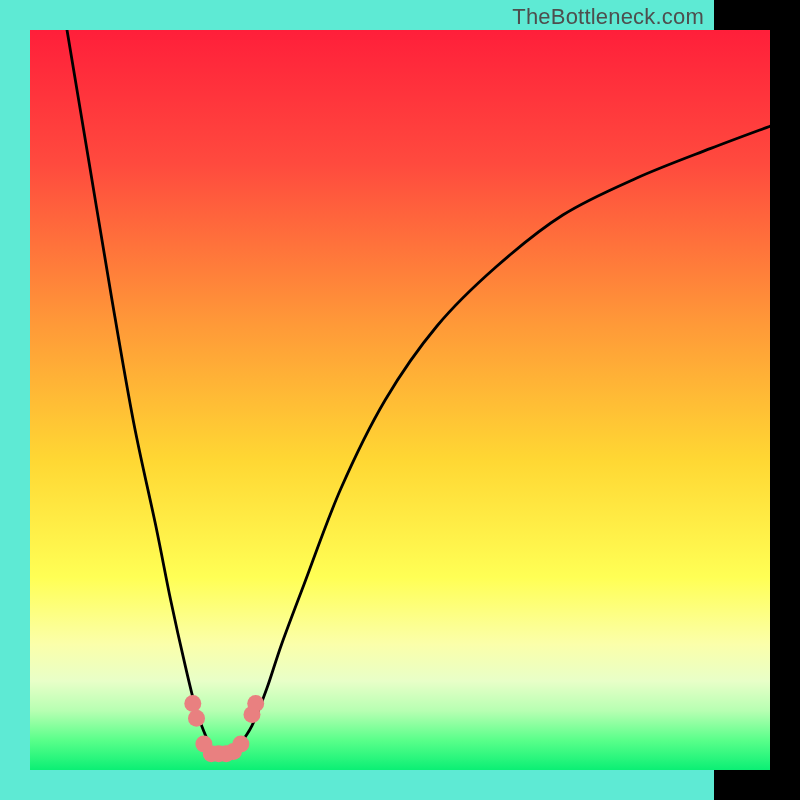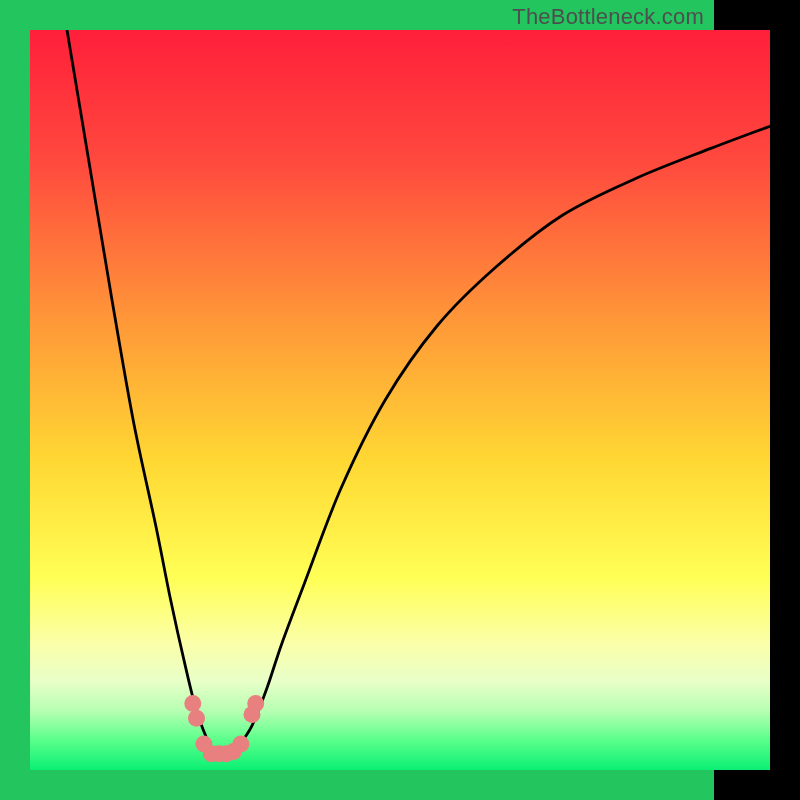--- a/index.html
+++ b/index.html
@@ -10,21 +10,21 @@
     overflow: hidden;
     background: #000;
     font-family: Arial, Helvetica, sans-serif;
   }
   .frame {
     position: absolute;
     top: 0;
     left: 0;
     width: 714px;
     height: 800px;
-    background: #22c55e;
+    background: #5eead4;
   }
   .plot-area {
     position: absolute;
     top: 30px;
     left: 30px;
     width: 740px;
     height: 740px;
     overflow: hidden;
   }
   .gradient {

